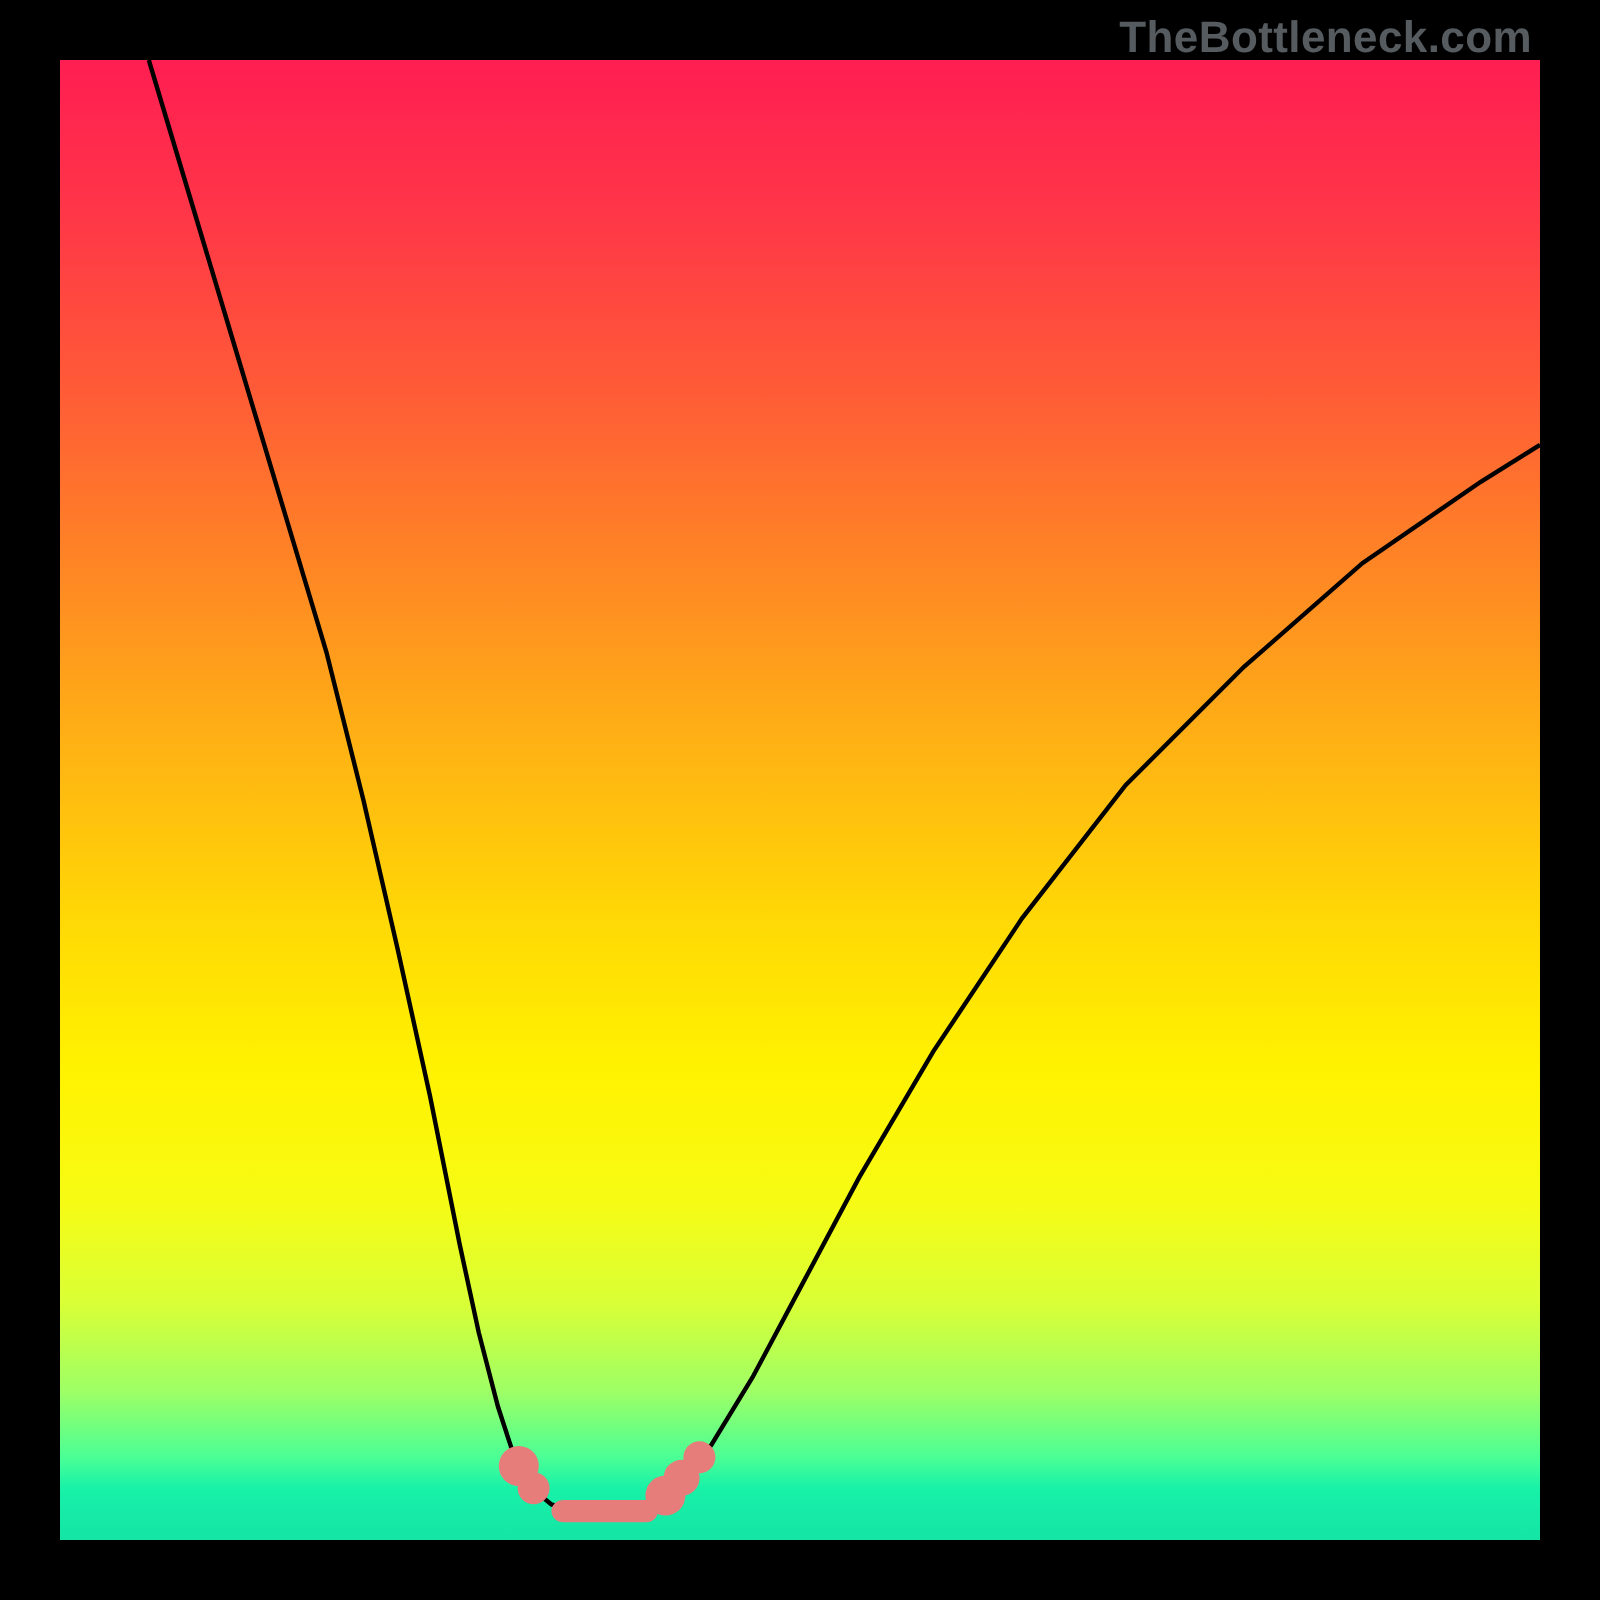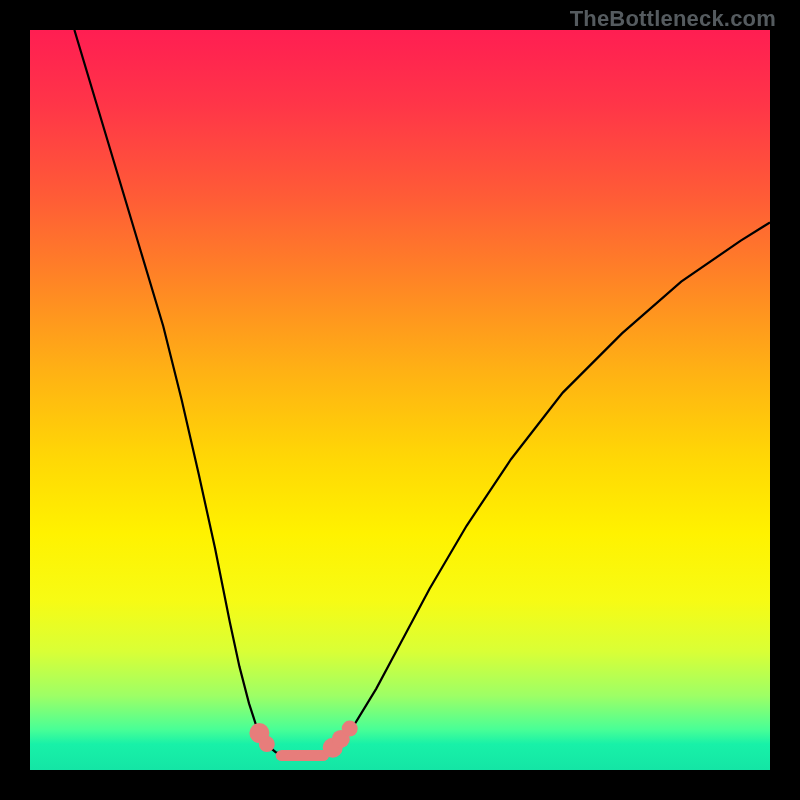--- a/index.html
+++ b/index.html
@@ -37,21 +37,21 @@
 
   .gradient-bg {
     position: absolute;
     left: 0; top: 0; width: 100%; height: 100%;
     
   }
 
   .watermark {
     position: absolute;
     top: 6px;
-    right: 24px;
+    right: 34px;
     font-size: 22px;
     font-weight: 600;
     color: #555b5f;
     letter-spacing: 0.2px;
     user-select: none;
   }
 
   svg.overlay {
     position: absolute;
     left: 0; top: 0;

